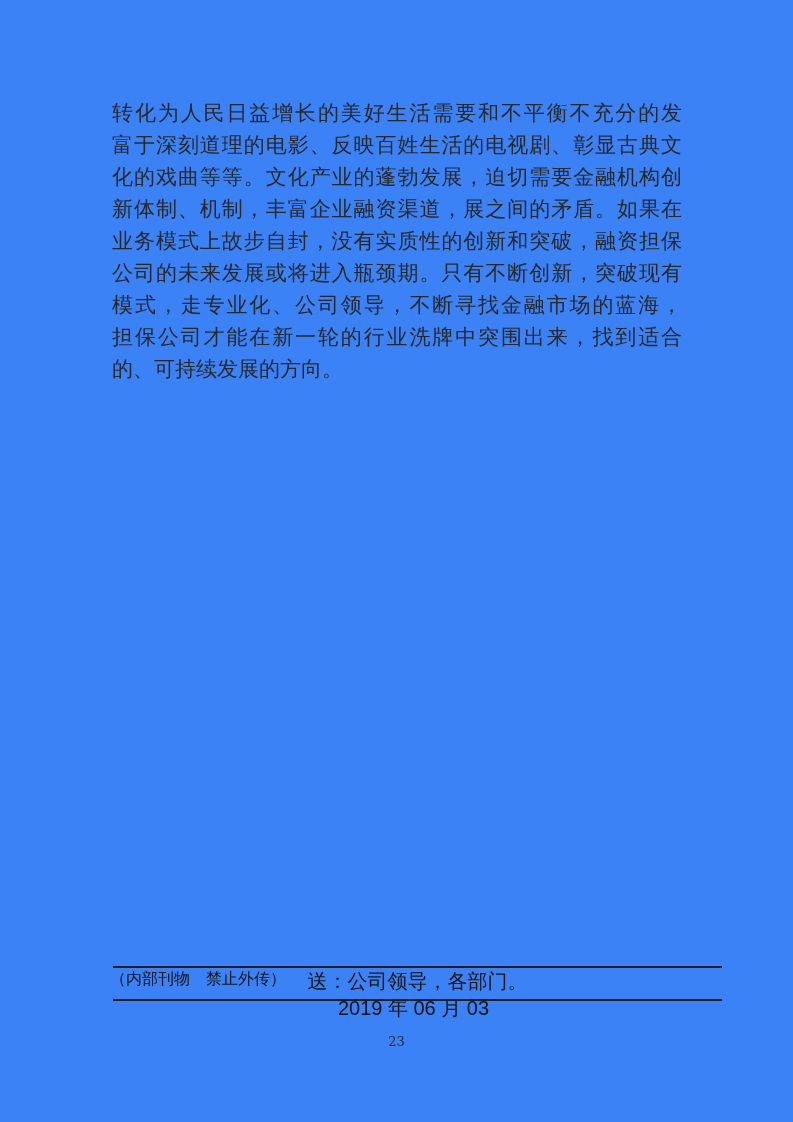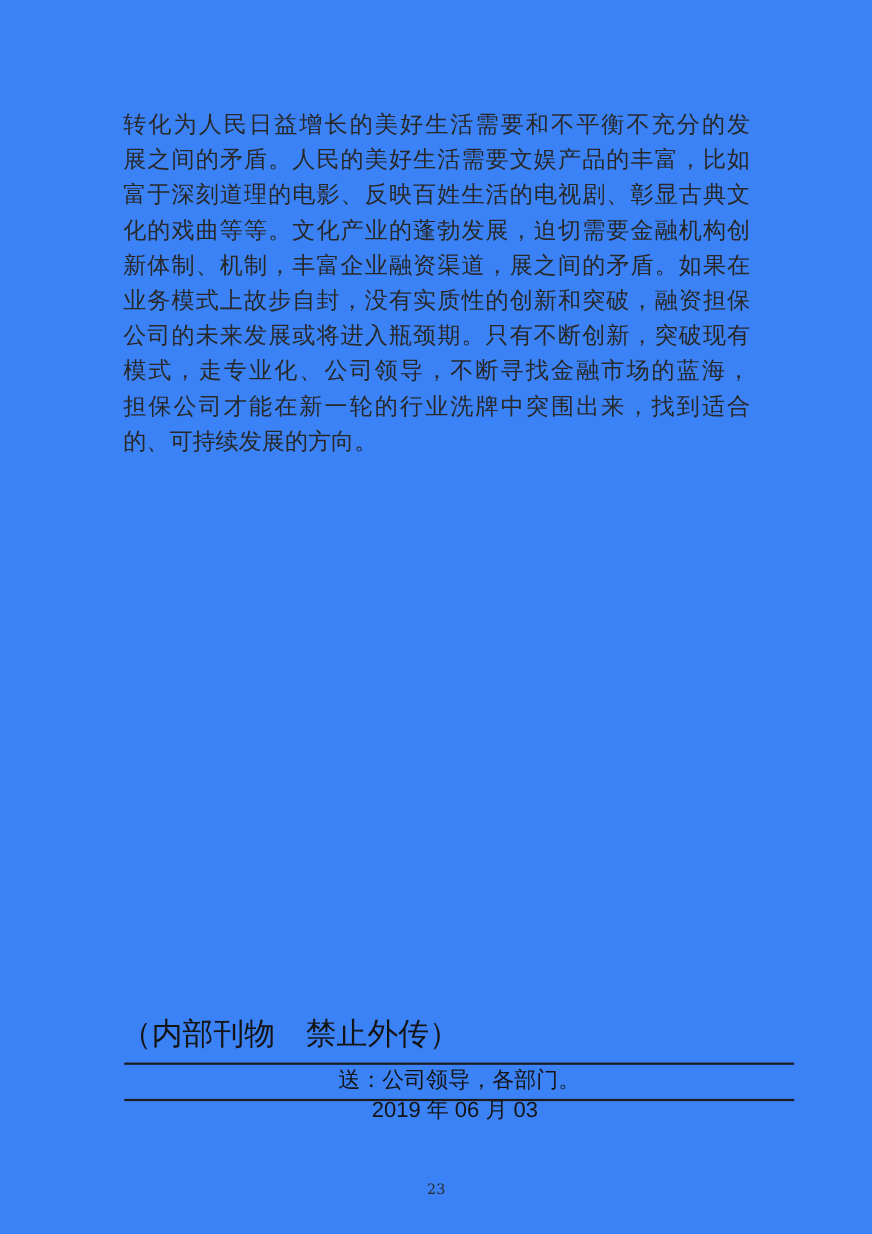--- a/index.html
+++ b/index.html
@@ -39,22 +39,22 @@
     display: flex;
     justify-content: space-between;
     align-items: baseline;
     white-space: nowrap;
     flex-direction: column;
   }
   
   .footer-notice {
     position: absolute;
     left: 110px;
-    top: 930px;
-    font-size: 28px;
+    top: 967px;
+    font-size: 16px;
     line-height: 26px;
     color: #141414;
     font-family: Liberation Mono, monospace;
     white-space: nowrap;
   }
   .rule {
     position: absolute;
     left: 113px;
     width: 609px;
     height: 2px;
@@ -80,31 +80,29 @@
   .dist-row .date { padding-right: 8px; }
   .page-number {
     position: absolute;
     left: 0;
     top: 1034px;
     width: 100%;
     text-align: center;
     font-size: 13px;
     color: #2a2a2a;
     font-family: "DejaVu Serif", "Liberation Serif", serif;
-    margin-top: 40px;
   }
 </style>
 </head>
 <body>
 
 <div class="page">
 
   <div class="article">
     <div class="line">转化为人民日益增长的美好生活需要和不平衡不充分的发</div>
-    <div class="line">展之间的矛盾。人民的美好生活需要文娱产品的丰富，比如</div>
     <div class="line">富于深刻道理的电影、反映百姓生活的电视剧、彰显古典文</div>
     <div class="line">化的戏曲等等。文化产业的蓬勃发展，迫切需要金融机构创</div>
     <div class="line">新体制、机制，丰富企业融资渠道，展之间的矛盾。如果在</div>
     <div class="line">业务模式上故步自封，没有实质性的创新和突破，融资担保</div>
     <div class="line">公司的未来发展或将进入瓶颈期。只有不断创新，突破现有</div>
     <div class="line">模式，走专业化、公司领导，不断寻找金融市场的蓝海，</div>
     <div class="line">担保公司才能在新一轮的行业洗牌中突围出来，找到适合</div>
     <div class="last-line">
       <span>的、可持续发展的方向。</span>
     </div>

